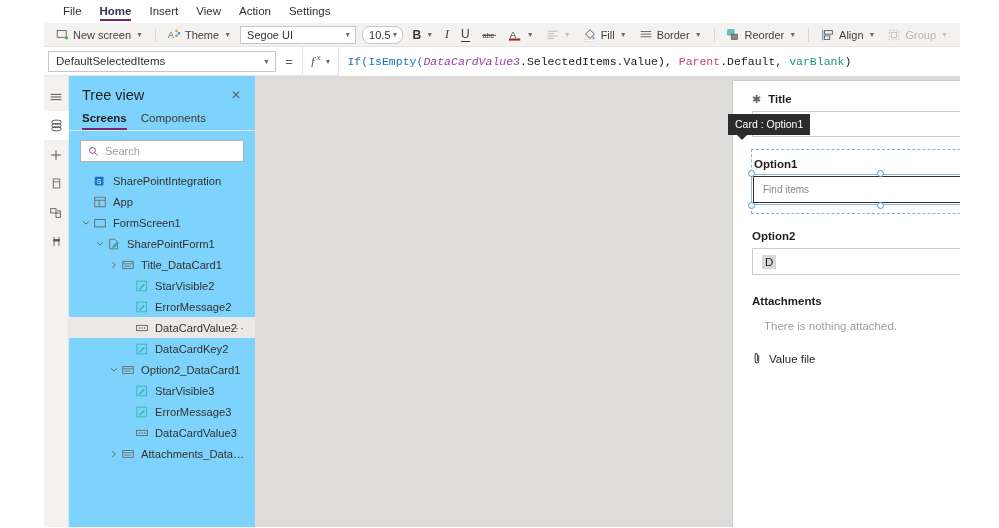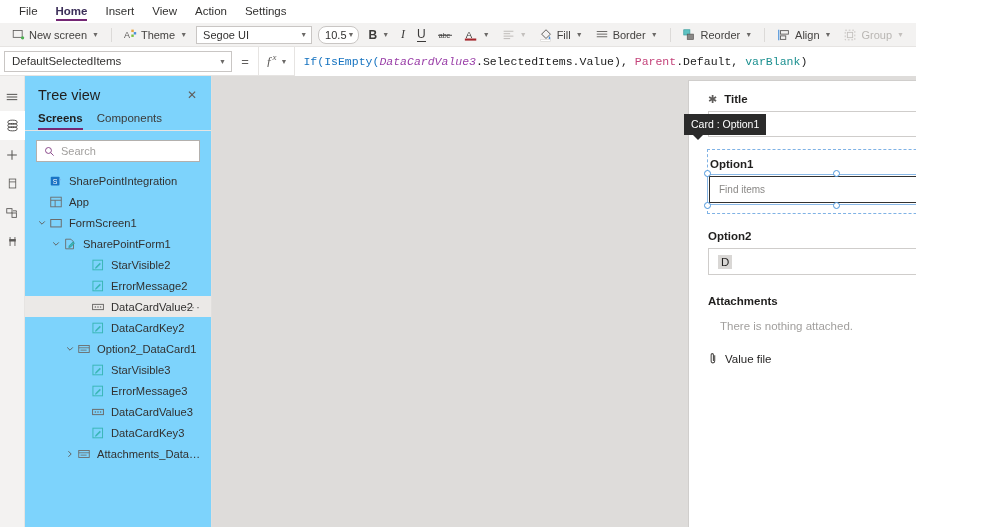--- a/index.html
+++ b/index.html
@@ -2,21 +2,21 @@
 <html><head>
 <meta charset="utf-8">
 <style>
   * { box-sizing: border-box; margin:0; padding:0; }
   html,body{
     width:999px; height:528px; overflow:hidden;
     font-family:"Liberation Sans", sans-serif;
     background:#ffffff; color:#323130;
     -webkit-font-smoothing:antialiased;
   }
-  #app{ position:relative; width:916px; height:528px; }
+  #app{ position:relative; width:916px; height:528px;margin-left:44px; }
 
   
   .menubar{
     height:23px; background:#ffffff; display:flex; align-items:center;
     padding-left:10px; gap:0px; border-bottom:0px;
   }
   .menu-item{
     font-size:11.5px; color:#323130; padding:3px 9px 4px 9px;
     position:relative; cursor:default; white-space:nowrap;
   }
@@ -476,20 +476,35 @@
               </svg>
             </span>
             <span class="ti">
               <svg width="14" height="14" viewBox="0 0 16 16">
                 <path d="M3 2.5 h6 l3 3 v8 h-9 z" fill="none" stroke="#6b6967" stroke-width="1"></path>
                 <path d="M7 10 l4.5 -4.5 1.6 1.6 L8.6 11.6 l-2 0.5 z" fill="#3ab6b6" stroke="#2b8f8f" stroke-width="0.7"></path>
               </svg>
             </span>
             <span class="tl">SharePointForm1</span>
           </div>
+          <div class="trow" style="padding-left: 38px;">
+            <span class="tw">
+              <svg width="8" height="8" viewBox="0 0 10 10">
+                <polyline points="3,1.5 6.5,5 3,8.5" fill="none" stroke="#605e5c" stroke-width="1.2"></polyline>
+              </svg>
+            </span>
+            <span class="ti">
+              <svg width="14" height="14" viewBox="0 0 16 16">
+                <rect x="2" y="4" width="12" height="8" fill="none" stroke="#6b6967" stroke-width="1"></rect>
+                <line x1="2" y1="6.6" x2="14" y2="6.6" stroke="#6b6967" stroke-width="0.9"></line>
+                <line x1="4" y1="9.3" x2="11" y2="9.3" stroke="#6b6967" stroke-width="0.9"></line>
+              </svg>
+            </span>
+            <span class="tl">Title_DataCard1</span>
+          </div>
           <div class="trow" style="padding-left: 52px;">
             <span class="tw"></span>
             <span class="ti">
               <svg width="14" height="14" viewBox="0 0 16 16">
                 <rect x="2.2" y="2.5" width="11" height="11" fill="none" stroke="#3ab6b6" stroke-width="1.1"></rect>
                 <path d="M5 10.5 l5 -5 1.3 1.3 -5 5 -1.7 0.4 z" fill="#3ab6b6"></path>
               </svg>
             </span>
             <span class="tl">StarVisible2</span>
           </div>
@@ -565,30 +580,20 @@
             <span class="tw"></span>
             <span class="ti">
               <svg width="14" height="14" viewBox="0 0 16 16">
                 <rect x="1.8" y="5" width="12.4" height="6" fill="none" stroke="#6b6967" stroke-width="1.1"></rect>
                 <circle cx="5" cy="8" r="0.9" fill="#6b6967"></circle>
                 <circle cx="8" cy="8" r="0.9" fill="#6b6967"></circle>
                 <circle cx="11" cy="8" r="0.9" fill="#6b6967"></circle>
               </svg>
             </span>
             <span class="tl">DataCardValue3</span>
-          </div>
-          <div class="trow" style="padding-left: 52px;">
-            <span class="tw"></span>
-            <span class="ti">
-              <svg width="14" height="14" viewBox="0 0 16 16">
-                <rect x="2.2" y="2.5" width="11" height="11" fill="none" stroke="#3ab6b6" stroke-width="1.1"></rect>
-                <path d="M5 10.5 l5 -5 1.3 1.3 -5 5 -1.7 0.4 z" fill="#3ab6b6"></path>
-              </svg>
-            </span>
-            <span class="tl">DataCardKey3</span>
           </div>
           <div class="trow" style="padding-left: 38px;">
             <span class="tw">
               <svg width="8" height="8" viewBox="0 0 10 10">
                 <polyline points="3,1.5 6.5,5 3,8.5" fill="none" stroke="#605e5c" stroke-width="1.2"></polyline>
               </svg>
             </span>
             <span class="ti">
               <svg width="14" height="14" viewBox="0 0 16 16">
                 <rect x="2" y="4" width="12" height="8" fill="none" stroke="#6b6967" stroke-width="1"></rect>

